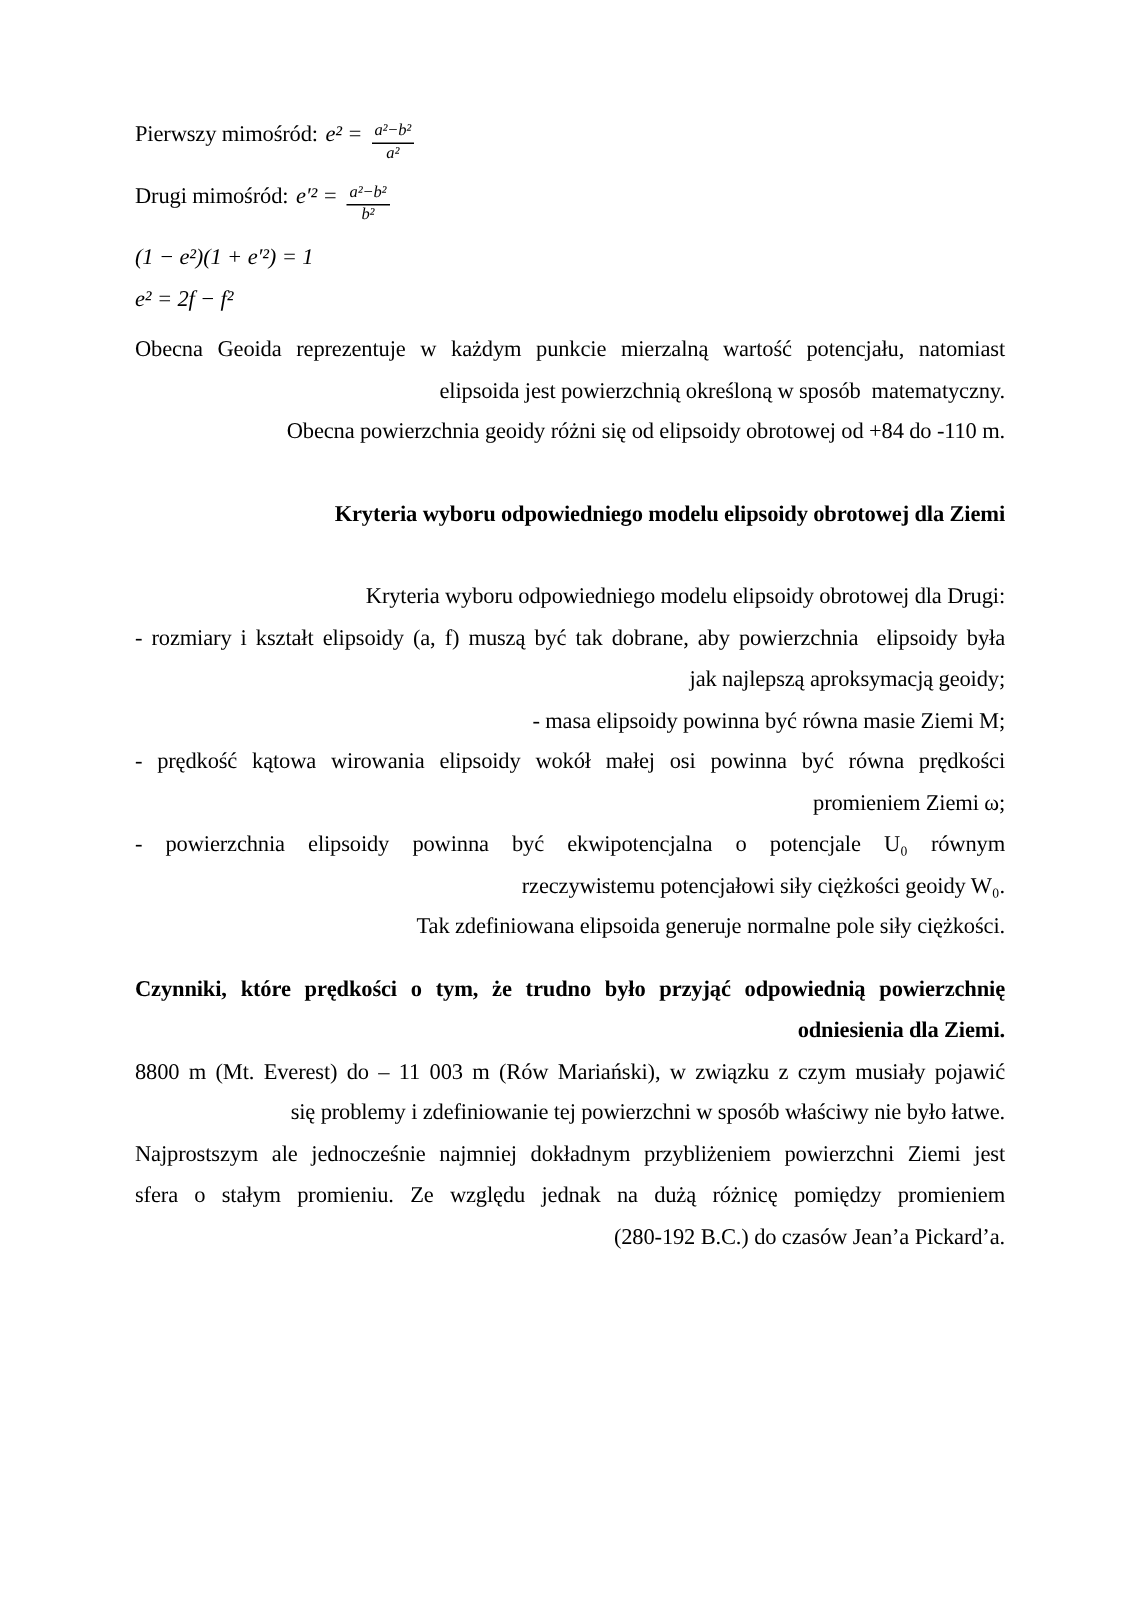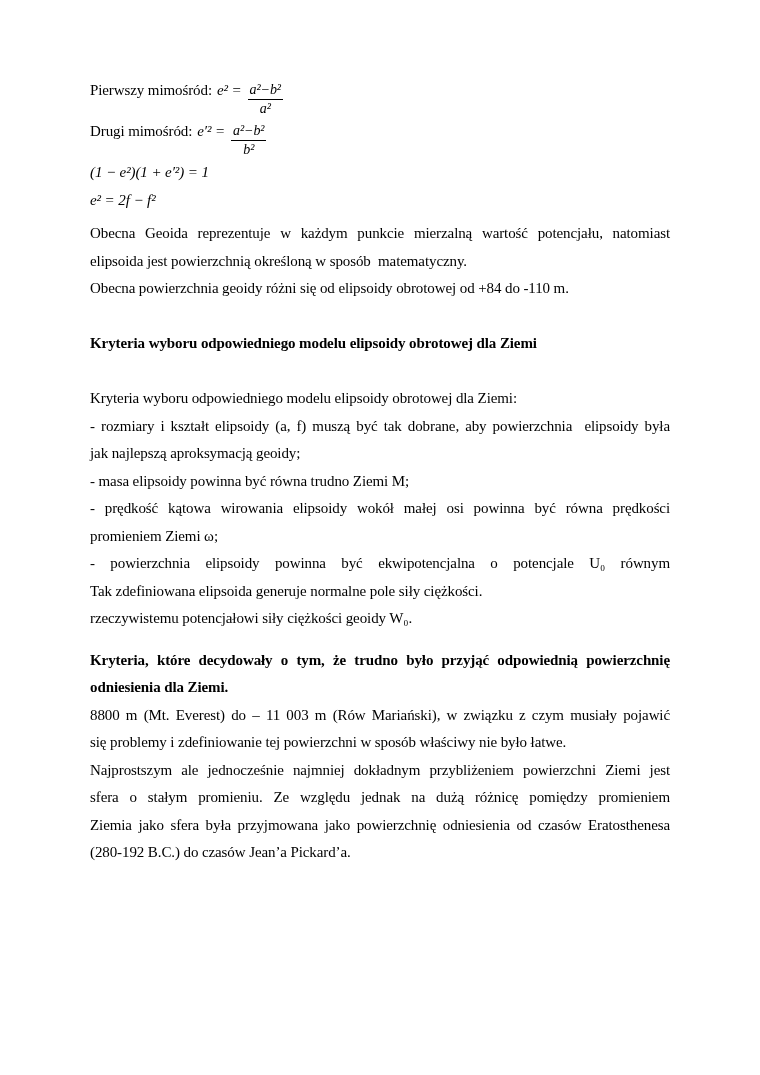--- a/index.html
+++ b/index.html
@@ -21,29 +21,29 @@
     height: 41px;
     display: flex;
   }
   .formula-line.simple { height: 28px; }
   .math { font-style: italic; }
   .math.lhs { margin-left: 5px; margin-right: 2px; }
   .frac {
     display: inline-block;
     vertical-align: middle;
     text-align: center;
-    font-size: 14px;
+    font-size: 11px;
     line-height: 1.25;
     margin-left: 4px;
     position: relative;
     top: -1px;
   }
   .frac .num { display: block; border-bottom: 1px solid #000; padding: 0 2px 0 2px; }
   .frac .den { display: block; }
-  .line  { line-height: 27.5px; text-align: left; }
+  .line  { line-height: 27.5px; text-align: right; }
   .jline { line-height: 27.5px; text-align: justify; text-align-last: justify; -moz-text-align-last: justify; }
   .bold  { font-weight: bold; }
   .spacer { height: 27.5px; }
   .spacer-small { height: 14px; }
 </style>
 </head>
 <body>
 
 <div class="page">
 
@@ -79,46 +79,45 @@
   </div>
 
   <div class="line">Obecna powierzchnia geoidy różni się od elipsoidy obrotowej od +84 do -110 m.</div>
 
   <div class="spacer"></div>
 
   <div class="line bold">Kryteria wyboru odpowiedniego modelu elipsoidy obrotowej dla Ziemi</div>
 
   <div class="spacer"></div>
 
-  <div class="line">Kryteria wyboru odpowiedniego modelu elipsoidy obrotowej dla Ziemi:</div>
+  <div class="line">Kryteria wyboru odpowiedniego modelu elipsoidy obrotowej dla Drugi:</div>
 
   <div class="para">
     <div class="jline">- rozmiary i kształt elipsoidy (a, f) muszą być tak dobrane, aby powierzchnia &nbsp;elipsoidy była</div>
     <div class="line">jak najlepszą aproksymacją geoidy;</div>
-    <div class="line">- masa elipsoidy powinna być równa trudno Ziemi M;</div>
+    <div class="line">- masa elipsoidy powinna być równa masie Ziemi M;</div>
     <div class="jline">- prędkość kątowa wirowania elipsoidy wokół małej osi powinna być równa prędkości</div>
     <div class="line">promieniem Ziemi ω;</div>
     <div class="jline">- powierzchnia elipsoidy powinna być ekwipotencjalna o potencjale U₀ równym</div>
+    <div class="line">rzeczywistemu potencjałowi siły ciężkości geoidy W₀.</div>
     <div class="line">Tak zdefiniowana elipsoida generuje normalne pole siły ciężkości.</div>
-    <div class="line">rzeczywistemu potencjałowi siły ciężkości geoidy W₀.</div>
   </div>
 
   <div class="spacer-small"></div>
 
   <div class="para bold">
-    <div class="jline">Kryteria, które decydowały o tym, że trudno było przyjąć odpowiednią powierzchnię</div>
+    <div class="jline">Czynniki, które prędkości o tym, że trudno było przyjąć odpowiednią powierzchnię</div>
     <div class="line">odniesienia dla Ziemi.</div>
   </div>
 
   <div class="para">
     <div class="jline">8800 m (Mt. Everest) do – 11 003 m (Rów Mariański), w związku z czym musiały pojawić</div>
     <div class="line">się problemy i zdefiniowanie tej powierzchni w sposób właściwy nie było łatwe.</div>
   </div>
 
   <div class="para">
     <div class="jline">Najprostszym ale jednocześnie najmniej dokładnym przybliżeniem powierzchni Ziemi jest</div>
     <div class="jline">sfera o stałym promieniu. Ze względu jednak na dużą różnicę pomiędzy promieniem</div>
-    <div class="jline">Ziemia jako sfera była przyjmowana jako powierzchnię odniesienia od czasów Eratosthenesa</div>
     <div class="line">(280-192 B.C.) do czasów Jean’a Pickard’a.</div>
   </div>
 
 
 </div>
 
 </body></html>

